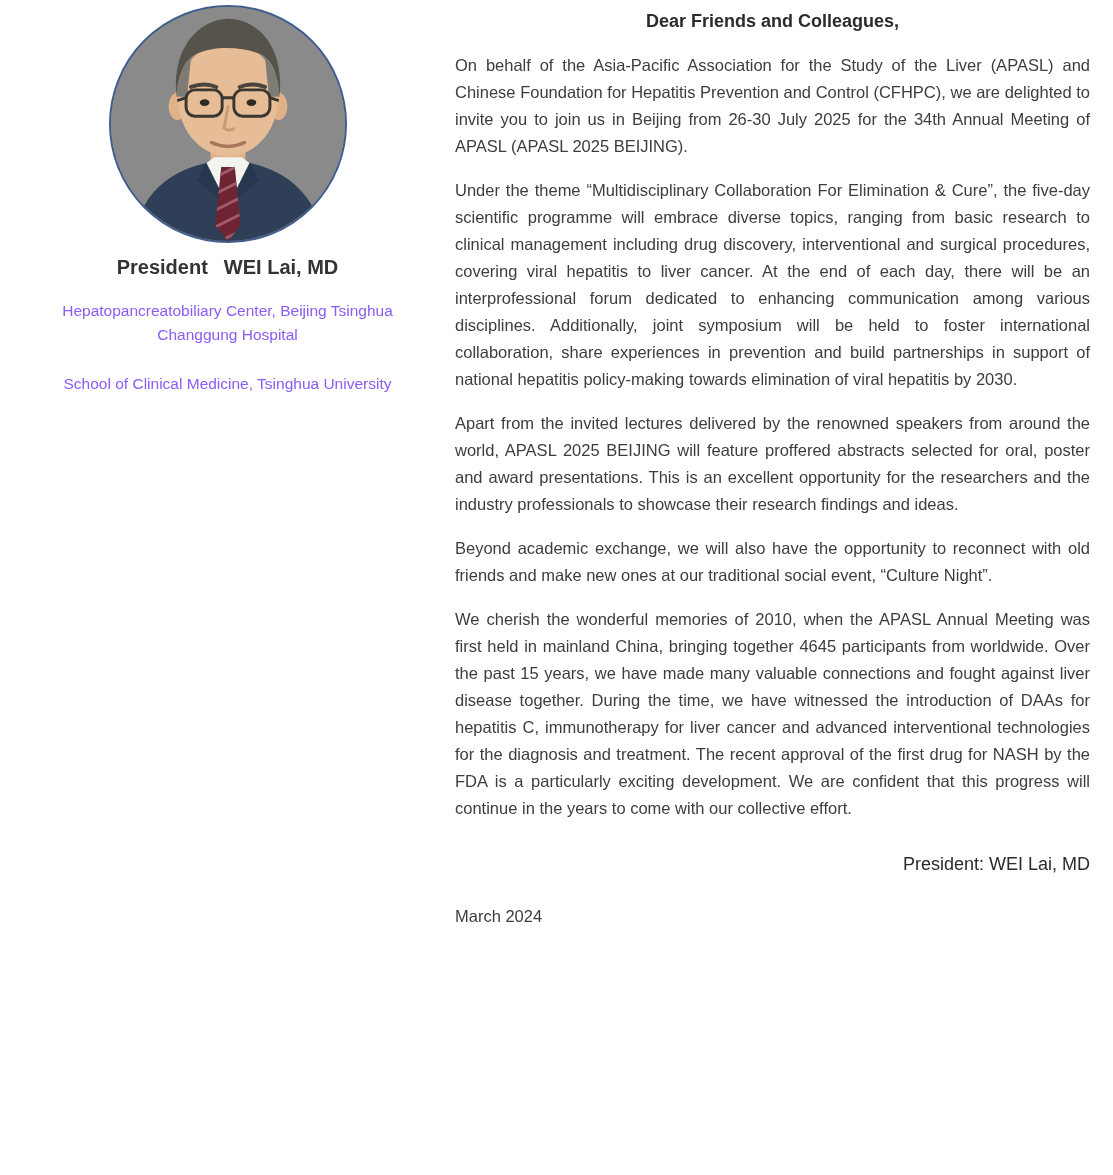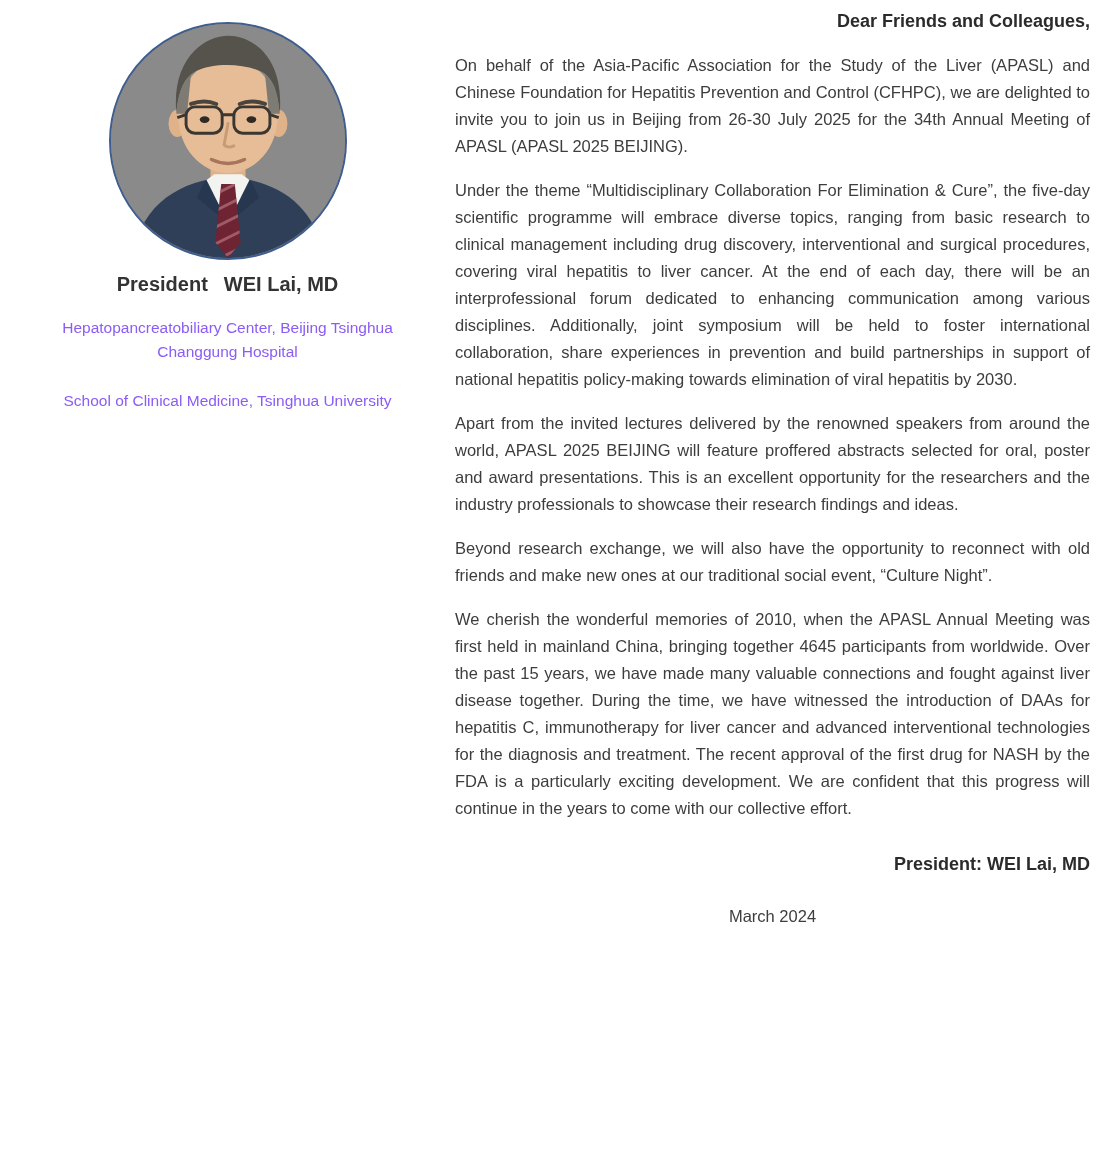--- a/index.html
+++ b/index.html
@@ -13,21 +13,21 @@
   .page {
     display: flex;
     width: 1113px;
     min-height: 1175px;
     background: #ffffff;
   }
   
   .left-col {
     width: 455px;
     flex: none;
-    padding-top: 22px;
+    padding-top: 5px;
     text-align: center;
   }
   .photo-ring {
     width: 238px;
     height: 238px;
     margin: 0 auto;
     border: 2px solid #3f5e8f;
     border-radius: 50%;
     overflow: hidden;
     background: #8a8a8a;
@@ -56,34 +56,34 @@
     line-height: 27px;
     text-align: justify;
     color: #3d3d3d;
   }
   .letter h1 {
     font-size: 18px;
     line-height: 24px;
     font-weight: 700;
     color: #2b2b2b;
     margin: 0 0 19px 0;
-    text-align: right;
+    text-align: center;
   }
   .letter p { margin: 0 0 17px 0; }
   .letter p:last-of-type { margin-bottom: 0; }
   .signature {
     margin-top: 29px !important;
     text-align: right;
-    font-weight: 700;
+    font-weight: 400;
     font-size: 18px;
     color: #2b2b2b;
   }
   .date {
     margin-top: 25px !important;
-    text-align: center;
+    text-align: left;
     font-size: 16.5px;
     color: #3d3d3d;
   }
 </style>
 </head>
 <body>
 
 <div class="page">
 
   <aside class="left-col">
@@ -148,19 +148,19 @@
 
     <p class="affil">Hepatopancreatobiliary Center, Beijing Tsinghua Changgung Hospital</p>
     <p class="affil">School of Clinical Medicine, Tsinghua University</p>
   </aside>
 
   <main class="letter">
     <h1>Dear Friends and Colleagues,</h1>
     <p>On behalf of the Asia-Pacific Association for the Study of the Liver (APASL) and Chinese Foundation for Hepatitis Prevention and Control (CFHPC), we are delighted to invite you to join us in Beijing from 26-30 July 2025 for the 34th Annual Meeting of APASL (APASL 2025 BEIJING).</p>
     <p>Under the theme “Multidisciplinary Collaboration For Elimination &amp; Cure”, the five-day scientific programme will embrace diverse topics, ranging from basic research to clinical management including drug discovery, interventional and surgical procedures, covering viral hepatitis to liver cancer. At the end of each day, there will be an interprofessional forum dedicated to enhancing communication among various disciplines. Additionally, joint symposium will be held to foster international collaboration, share experiences in prevention and build partnerships in support of national hepatitis policy-making towards elimination of viral hepatitis by 2030.</p>
     <p>Apart from the invited lectures delivered by the renowned speakers from around the world, APASL 2025 BEIJING will feature proffered abstracts selected for oral, poster and award presentations. This is an excellent opportunity for the researchers and the industry professionals to showcase their research findings and ideas.</p>
-    <p>Beyond research exchange, we will also have the opportunity to reconnect with old friends and make new ones at our traditional social event, “Culture Night”.</p>
+    <p>Beyond academic exchange, we will also have the opportunity to reconnect with old friends and make new ones at our traditional social event, “Culture Night”.</p>
     <p>We cherish the wonderful memories of 2010, when the APASL Annual Meeting was first held in mainland China, bringing together 4645 participants from worldwide. Over the past 15 years, we have made many valuable connections and fought against liver disease together. During the time, we have witnessed the introduction of DAAs for hepatitis C, immunotherapy for liver cancer and advanced interventional technologies for the diagnosis and treatment. The recent approval of the first drug for NASH by the FDA is a particularly exciting development. We are confident that this progress will continue in the years to come with our collective effort.</p>
     <p class="signature">President: WEI Lai, MD</p>
     <p class="date">March 2024</p>
   </main>
 
 </div>
 
 </body></html>

